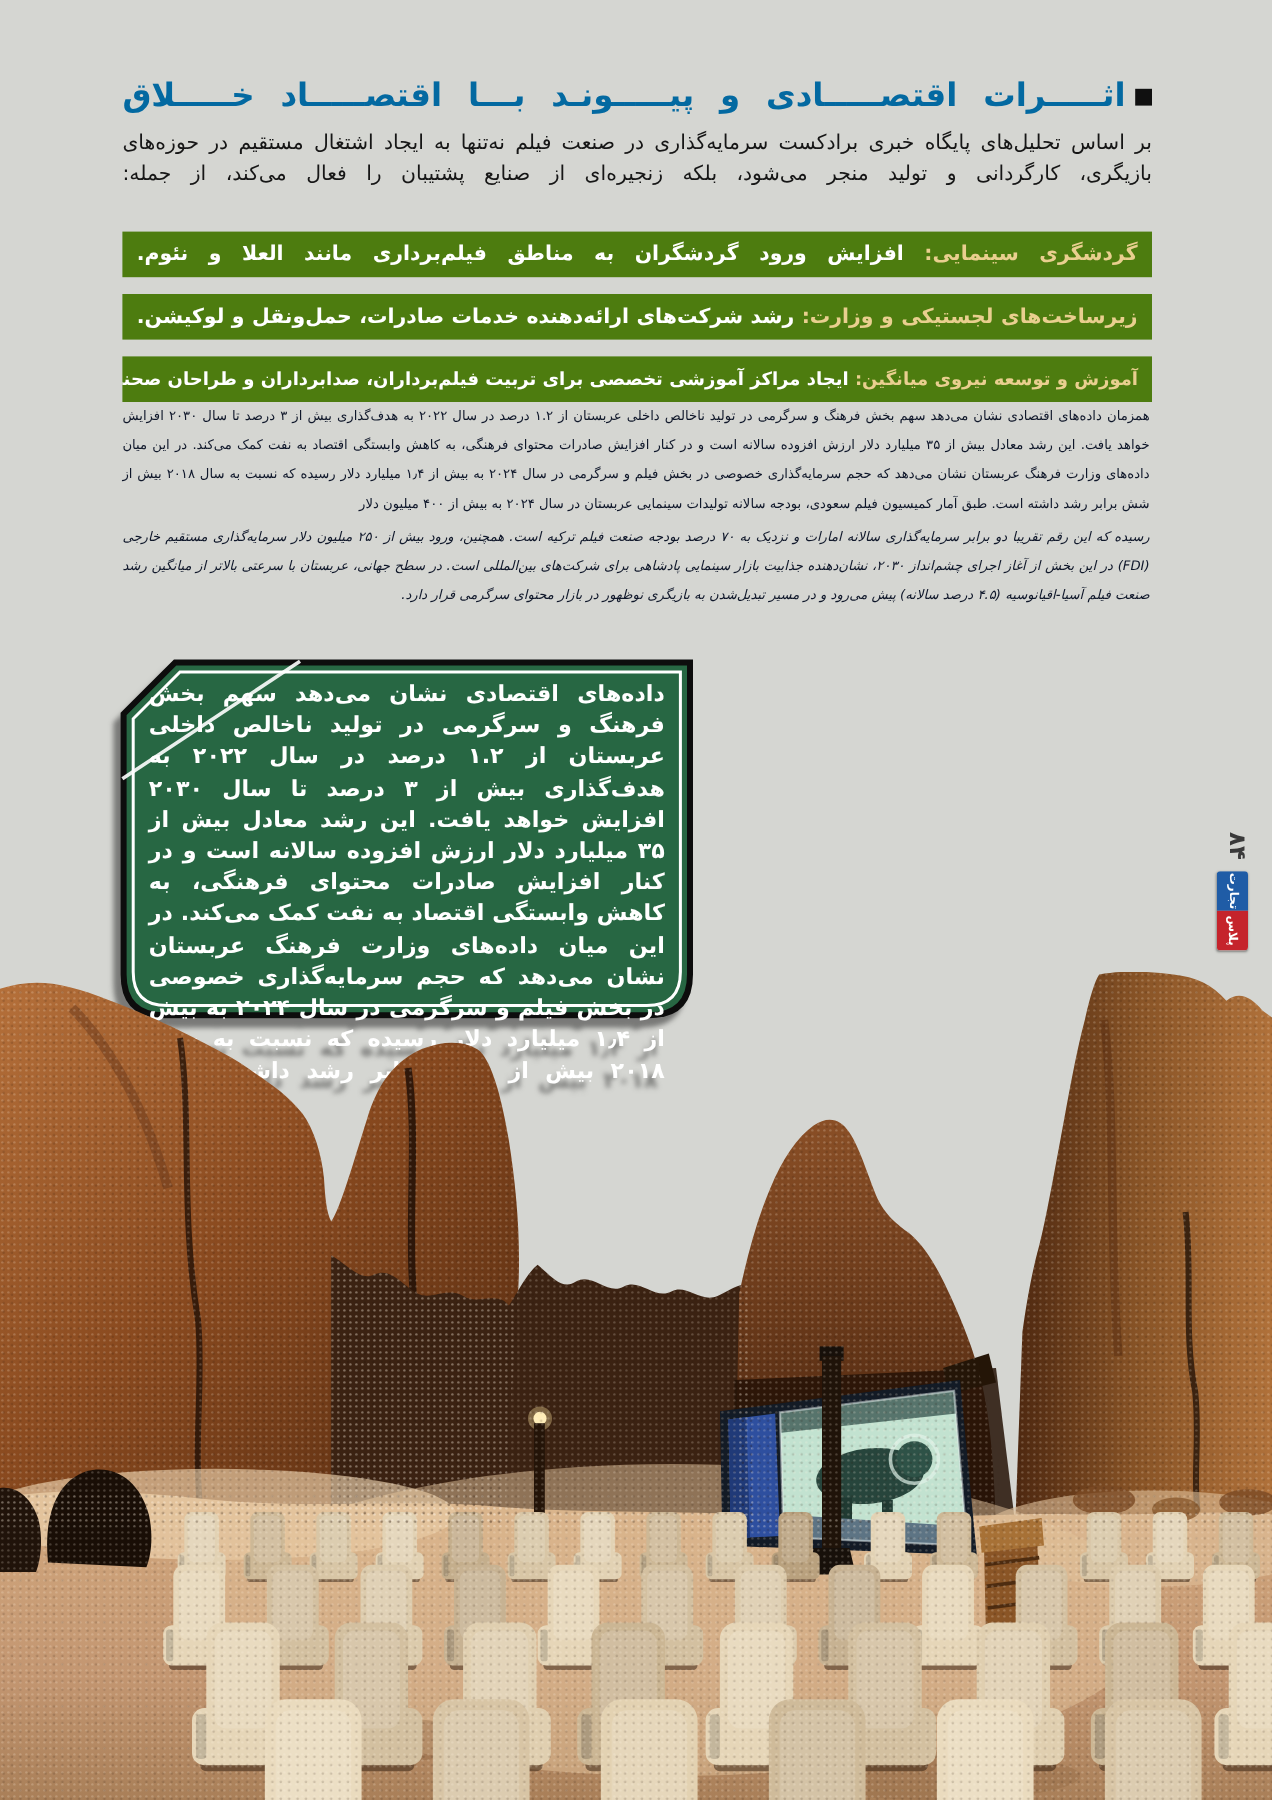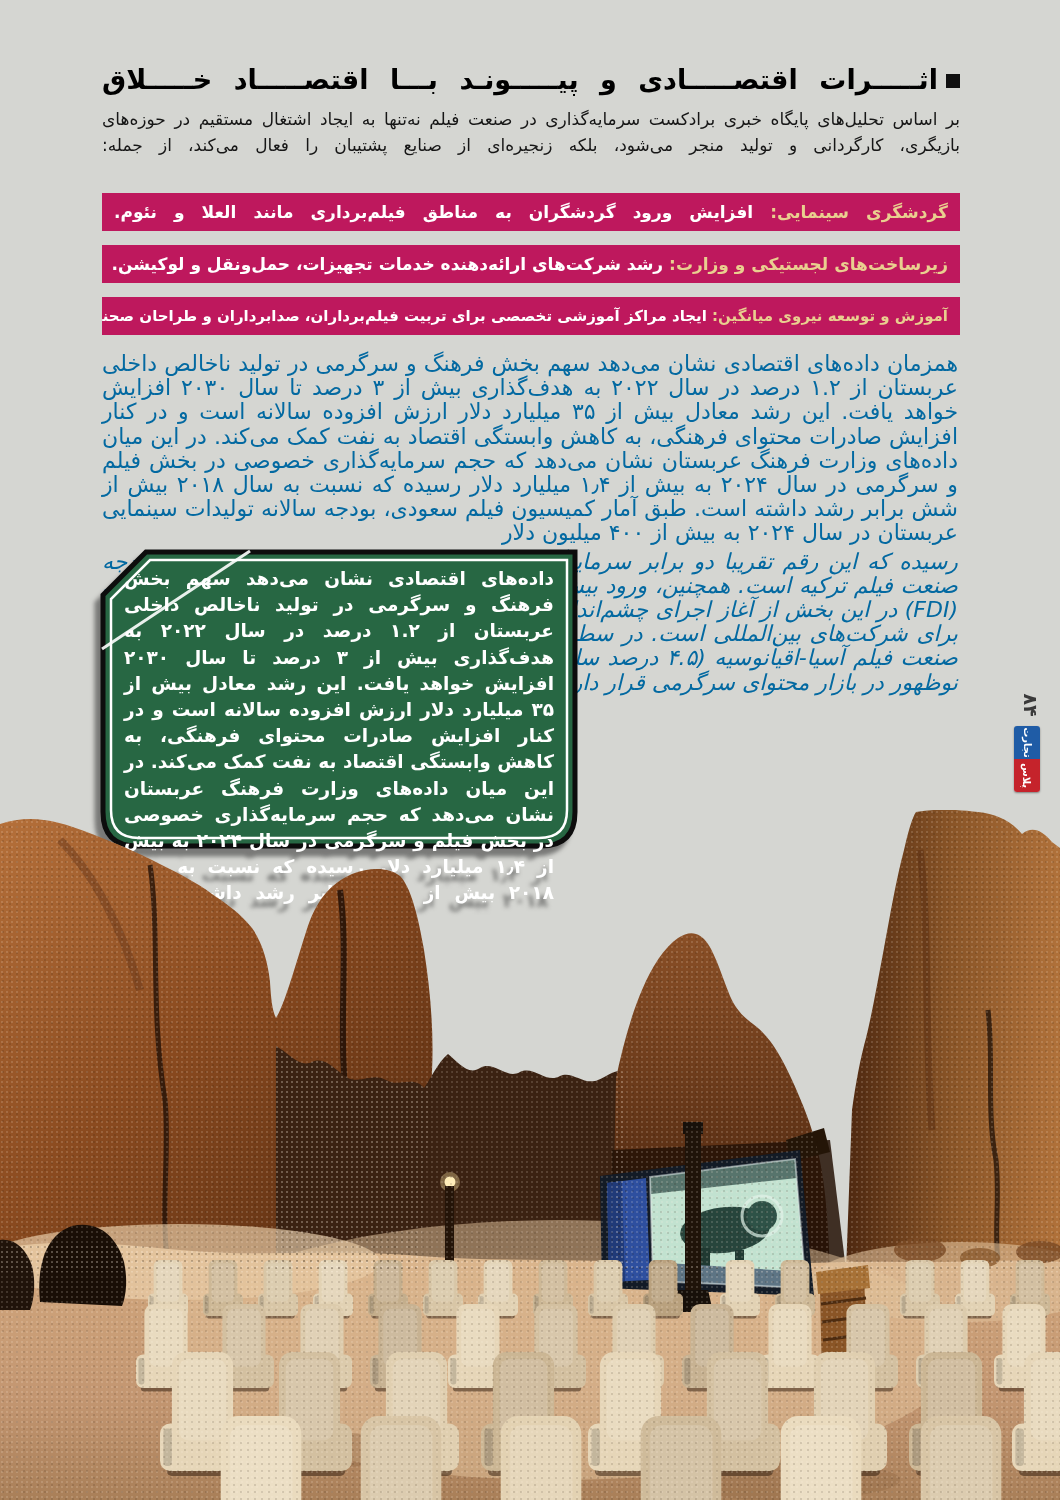--- a/index.html
+++ b/index.html
@@ -21,49 +21,49 @@
     position:absolute; top:62px; right:100px; width:858px;
   }
   .title-row{
     display:flex; align-items:flex-start; gap:8px;
   }
   .title-bullet{
     flex:0 0 auto; width:14px;height:14px;background:#101010;margin-top:12px;
   }
   h1.page-title{
     flex:1 1 auto; margin:0;
-    font-size:27px; font-weight:bold; color:#000000;
+    font-size:27px; font-weight:bold; color:#0369a1;
     line-height:1.3;
     text-align:justify; text-align-last:justify;
     letter-spacing:.2px;
   }
   .intro{
     margin-top:10px;
     font-size:17px; line-height:25.5px; color:#161616;
     text-align:justify; text-align-last:justify;
   }
 
   
   .bars{ position:absolute; top:193px; right:100px; width:858px; }
   .bar{
     height:38px; line-height:38px; margin-bottom:14px;
-    background:#be185d; color:#fff;
+    background:#4d7c0f; color:#fff;
     padding:0 12px; box-sizing:border-box;
     font-weight:bold; font-size:17px;
     white-space:nowrap; overflow:hidden;
     display:flex; justify-content:space-between;
   }
   .bar .bar-line{ width:100%; text-align:justify; text-align-last:justify; }
   .bar .lbl{ color:#e9cf8f; }
   .bar.tight{ font-size:15px; letter-spacing:-.2px; }
 
   
   .article{
-    position:absolute; top:352px; right:102px; width:856px;
-    font-size:22px; line-height:24.2px; color:#0369a1;
+    position:absolute; top:335px; right:102px; width:856px;
+    font-size:11px; line-height:24.2px; color:#0f172a;
     text-align:justify;
   }
   .article p{ margin:0; }
   .article .part2{ margin-top:4px;font-style:italic; }
 
   
   .quote-box{
     position:absolute; left:100px; top:549px; width:478px; height:300px;
     filter:drop-shadow(-6px 8px 2px rgba(45,45,45,.55));
   }
@@ -118,21 +118,21 @@
   <div class="bars">
     <div class="bar">
       <div class="bar-line">
         <span class="lbl">گردشگری سینمایی:</span>
         <span>افزایش ورود گردشگران به مناطق فیلم‌برداری مانند العلا و نئوم.</span>
       </div>
     </div>
     <div class="bar">
       <div class="bar-line">
         <span class="lbl">زیرساخت‌های لجستیکی و وزارت:</span>
-        <span>رشد شرکت‌های ارائه‌دهنده خدمات تجهیزات، حمل‌ونقل و لوکیشن.</span>
+        <span>رشد شرکت‌های ارائه‌دهنده خدمات صادرات، حمل‌ونقل و لوکیشن.</span>
       </div>
     </div>
     <div class="bar tight">
       <div class="bar-line">
         <span class="lbl">آموزش و توسعه نیروی میانگین:</span>
         <span>ایجاد مراکز آموزشی تخصصی برای تربیت فیلم‌برداران، صدابرداران و طراحان صحنه.</span>
       </div>
     </div>
   </div>
 

